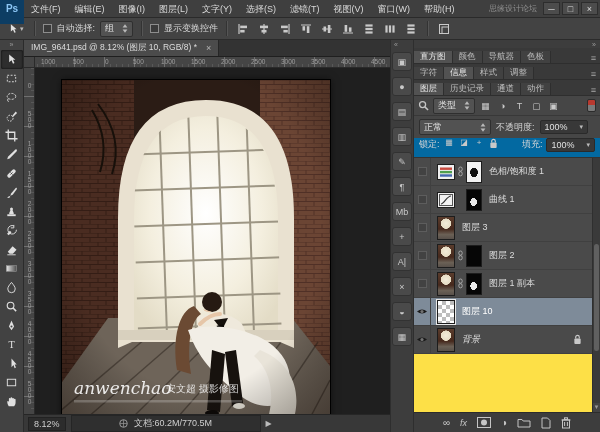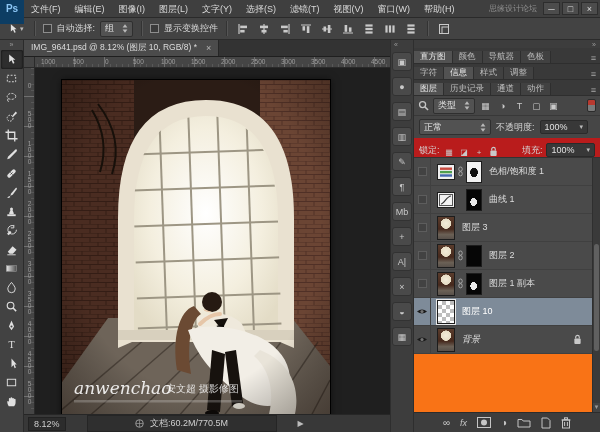--- a/index.html
+++ b/index.html
@@ -40,46 +40,46 @@
   .ruler-row{display:flex;height:11px}
   .ruler-corner{width:11px;height:11px;background:#454545;border-right:1px solid #2a2a2a;border-bottom:1px solid #2a2a2a}
   .hruler{flex:1;position:relative;background:#454545;border-bottom:1px solid #2a2a2a;overflow:hidden}
   .hruler .ticks{position:absolute;inset:0;background:repeating-linear-gradient(90deg,transparent 0 29px,#707070 29px 30px),repeating-linear-gradient(90deg,transparent 0 5px,#585858 5px 6px);background-size:100% 100%,100% 3px;background-position:10px 0,10px 100%;background-repeat:repeat-x}
   .hlbl{position:absolute;top:1px;font-size:6.5px;color:#9e9e9e}
   .canvas{flex:1;position:relative;background:#1f1f1f;overflow:hidden}
   .vruler{position:absolute;left:0;top:0;bottom:0;width:11px;background:#454545;border-right:1px solid #2a2a2a;overflow:hidden}
   .vruler .ticks{position:absolute;inset:0;background:repeating-linear-gradient(0deg,transparent 0 29px,#707070 29px 30px),repeating-linear-gradient(0deg,transparent 0 5px,#585858 5px 6px);background-size:100% 100%,3px 100%;background-position:0 12px,100% 12px;background-repeat:repeat-y}
   .vlbl{position:absolute;left:1px;font-size:6.5px;color:#9e9e9e;writing-mode:vertical-rl;text-orientation:upright;letter-spacing:-1px;line-height:9px}
   .photo-wrap{position:absolute;left:38px;top:12px;width:268px;height:338px;box-shadow:0 0 0 1px #000,0 0 8px rgba(0,0,0,.6)}
-  .statusbar{height:18px;background:#383838;border-top:1px solid #262626;display:flex;align-items:center;gap:21px;padding:0 4px;font-size:9px;color:#cfcfcf}
+  .statusbar{height:18px;background:#383838;border-top:1px solid #262626;display:flex;align-items:center;gap:5px;padding:0 4px;font-size:9px;color:#cfcfcf}
   .zoombox{background:#2c2c2c;border:1px solid #222;padding:1px 5px;font-size:9px}
   .docbox{display:flex;align-items:center;gap:6px;background:#2f2f2f;border:1px solid #252525;padding:1px 8px;min-width:190px;justify-content:center}
   .status-arrow{color:#bbb;font-size:8px}
 
   
   .dock{width:24px;background:#3d3d3d;border-left:1px solid #2e2e2e;border-right:1px solid #2e2e2e;display:flex;flex-direction:column;align-items:center;flex:0 0 auto}
   .dock-head{height:9px;font-size:7px;color:#9a9a9a;line-height:9px;align-self:flex-start;padding-left:3px}
   .dock-btn{width:20px;height:19px;margin:3px 0;background:#4a4a4a;border:1px solid #323232;border-radius:3px;display:flex;align-items:center;justify-content:center;font-size:9px;color:#c9c9c9}
 
   
   .panels{flex:1;background:#464646;display:flex;flex-direction:column}
   .pnl-head{height:8px;display:flex;justify-content:flex-end;align-items:center;font-size:7px;color:#9a9a9a;padding-right:4px;background:#3d3d3d}
   .ptabs{display:flex;height:16px;background:#393939;align-items:flex-end;border-bottom:1px solid #2e2e2e}
   .ptab{padding:0 6px;font-size:8.5px;color:#bdbdbd;display:flex;align-items:center;background:#414141;border-right:1px solid #2e2e2e;white-space:nowrap}
   .ptab.active{background:#525252;color:#e8e8e8}
   .pmenu{margin-left:auto;color:#a9a9a9;font-size:9px;padding:0 4px;display:flex;align-items:center}
   .filterrow{height:20px;display:flex;align-items:center;gap:4px;padding:0 4px;background:#464646;border-bottom:1px solid #383838}
   .filter-ico{width:13px;text-align:center;color:#c9c9c9;font-size:9px}
   .toggle{width:9px;height:13px;border:1px solid #2c2c2c;border-radius:2px;background:linear-gradient(#b8392f 0 45%,#7a7a7a 45%);margin-left:auto}
   .blendrow{height:22px;display:flex;align-items:center;gap:5px;padding:0 5px;background:#464646}
-  .lockrow{height:20px;display:flex;align-items:flex-end;gap:4px;padding:0 5px;background:#b91c1c;border-bottom:1px solid #333}
+  .lockrow{height:20px;display:flex;align-items:flex-start;gap:4px;padding:0 5px;background:#0369a1;border-bottom:1px solid #333}
   .valbox{background:#383838;border:1px solid #2a2a2a;border-radius:2px;padding:1px 4px;font-size:9px;color:#e0e0e0;display:flex;gap:12px;align-items:center}
   .lockico{font-size:8px;color:#c9c9c9;width:11px;text-align:center}
 
-  .layers-list{flex:1;position:relative;background:#f97316;overflow:hidden;padding-right:8px}
+  .layers-list{flex:1;position:relative;background:#fde047;overflow:hidden;padding-right:8px}
   .layer-row{height:28px;display:flex;align-items:center;gap:3px;border-bottom:1px solid #404040;background:#4a4a4a;padding-right:2px}
   .layer-row.selected{background:#7e8b99}
   .visbox{width:17px;align-self:stretch;border-right:1px solid #404040;display:flex;align-items:center;justify-content:center;flex:0 0 auto}
   .vis-empty{width:9px;height:9px;border:1px solid #5d5d5d;background:#424242}
   .thumb{width:18px;height:24px;border:1px solid #1d1d1d;flex:0 0 auto;margin-left:3px}
   .thumb.sel{outline:1px solid #e8e8e8}
   .thumb-photo{background:radial-gradient(60% 42% at 50% 30%,#f3ecd9 0%,#e6dcc4 55%,rgba(0,0,0,0) 56%),linear-gradient(180deg,#5a3c2c 0%,#46291d 55%,#6b6156 80%,#58504a 100%)}
   .thumb-checker{background-color:#fff;background-image:linear-gradient(45deg,#bdbdbd 25%,transparent 25%,transparent 75%,#bdbdbd 75%),linear-gradient(45deg,#bdbdbd 25%,transparent 25%,transparent 75%,#bdbdbd 75%);background-size:8px 8px;background-position:0 0,4px 4px}
   .adj-thumb{width:18px;height:16px;border:1px solid #1d1d1d;flex:0 0 auto;margin-left:3px;background:#efefef;display:flex;align-items:center;justify-content:center}
   .mask{width:16px;height:22px;border:1px solid #1d1d1d;flex:0 0 auto}

